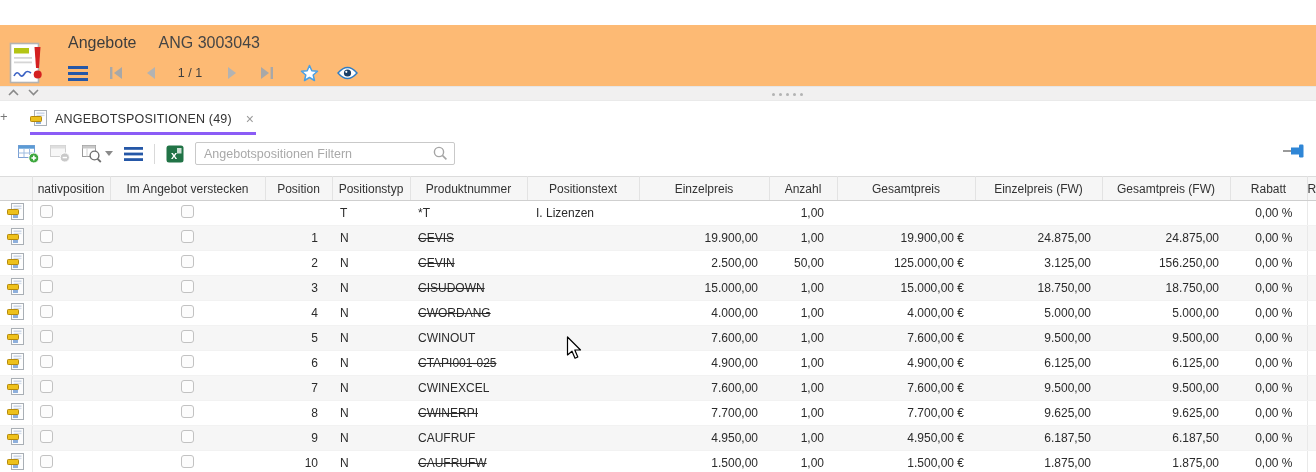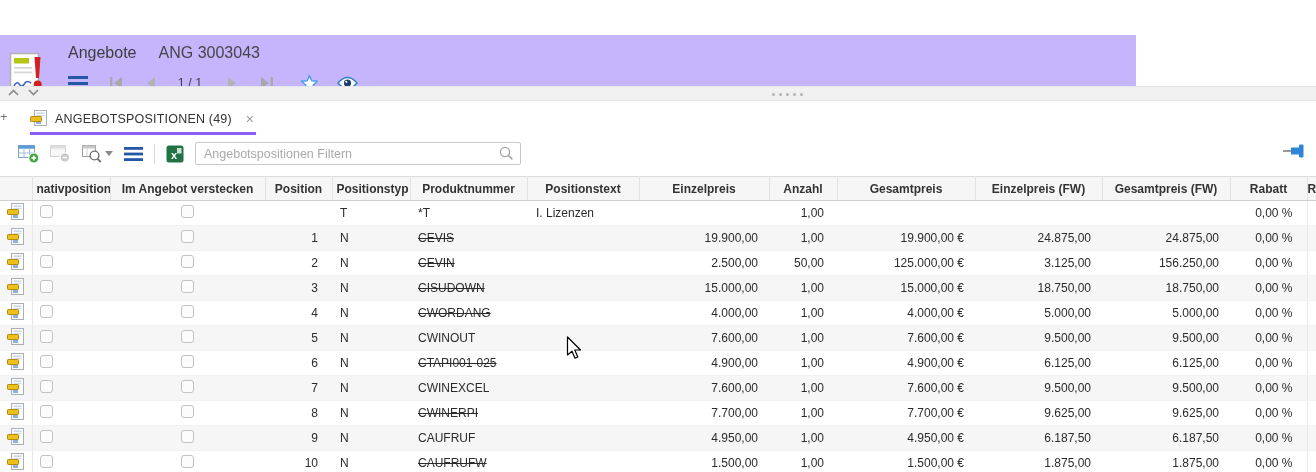--- a/index.html
+++ b/index.html
@@ -9,21 +9,21 @@
 
   
   .verlauf-bar { position:absolute; left:0; top:0; width:1316px; height:25px;
                  background:#f6f6f6; border-bottom:1px solid #ececec;
                  display:flex; align-items:center; }
   .verlauf-label { font-size:12px; font-weight:bold; color:#1c1c1c; margin-left:9px; }
   .verlauf-icon { margin-left:22px; display:flex; align-items:center; }
   .verlauf-item { font-size:12px; color:#222; margin-left:7px; }
 
   
-  .record-header { position:absolute; left:0; top:35px; width:1136px; height:61px; background:#c4b5fd; }
+  .record-header { position:absolute; left:0; top:25px; width:1316px; height:61px; background:#fdba74; }
   .record-icon { position:absolute; left:9px; top:16px; }
   .record-title { position:absolute; left:68px; top:9px; font-size:16px; color:#3d3d3d; }
   .record-title .rid { margin-left:22px; color:#454545; }
   .nav-row { position:absolute; left:66px; top:38px; display:flex; align-items:center; height:20px; }
   .nav-row > * { display:flex; align-items:center; justify-content:center; }
   .hamburger-btn { width:24px; height:18px; cursor:pointer; }
   .nav-btn { width:16px; height:16px; margin-left:18px; cursor:pointer; }
   .pager-text { font-size:12.5px; color:#3f3f3f; margin-left:16px; width:32px; text-align:right; }
   .star-btn, .eye-btn { width:22px; height:20px; margin-left:16px; cursor:pointer; }
   .star-btn { margin-left:24px; }
@@ -55,33 +55,33 @@
   .tbtn.remove { margin-left:6px; width:24px; }
   .tbtn.search-cols { margin-left:8px; width:34px; }
   .tbtn.menu { margin-left:6px; width:26px; }
   .tsep { width:1px; height:20px; background:#d9d9d9; margin-left:8px; }
   .tbtn.excel { margin-left:8px; width:24px; }
   .combobox { margin-left:7px; width:170px; height:23px; background:#f1f1f1;
               border:1px solid #a9a9a9; border-radius:2px; display:flex; align-items:center;
               justify-content:space-between; padding:0 7px; cursor:pointer; }
   .combobox .cb-text { font-size:12.5px; color:#1f1f1f; }
   .filter-wrap { margin-left:8px; position:relative; }
-  .filter-input { width:326px; height:23px; border:1px solid #c9c9c9; border-radius:2px;
+  .filter-input { width:260px; height:23px; border:1px solid #c9c9c9; border-radius:2px;
                   font-size:12.5px; color:#333; padding:0 28px 0 8px;
                   font-family:"Liberation Sans",sans-serif; outline:none; }
   .filter-input::placeholder { color:#a9a9a9; }
   .filter-mag { position:absolute; right:7px; top:4px; }
   .pin-btn { position:absolute; right:10px; top:144px; cursor:pointer; }
 
   
   table.grid { position:absolute; left:0; top:176px; width:1316px;
                border-collapse:collapse; table-layout:fixed; }
   table.grid th { height:24px; background:#f6f6f6; border:1px solid #e3e3e3;
                   border-top-color:#dcdcdc; border-bottom-color:#cfcfcf;
-                  font-size:12px; font-weight:bold; color:#333; text-align:center;
+                  font-size:12px; font-weight:normal; color:#333; text-align:center;
                   white-space:nowrap; overflow:hidden; padding:0 4px; }
   table.grid th:first-child { border-left:none; }
   table.grid th:last-child { border-right:none; padding:0; text-align:left; }
   table.grid td { height:24px; font-size:12px; color:#2b2b2b; white-space:nowrap;
                   overflow:hidden; vertical-align:middle; border-bottom:1px solid #f2f2f2; }
   table.grid tbody tr:nth-child(even) { background:#f6f6f6; }
   td.c-rowicon { text-align:center; border-right:1px solid #e9e9e9; padding-top:2px; }
   td.c-alt { padding-left:7px; }
   td.c-hide { text-align:center; }
   td.c-position { text-align:right; padding-right:14px; }

